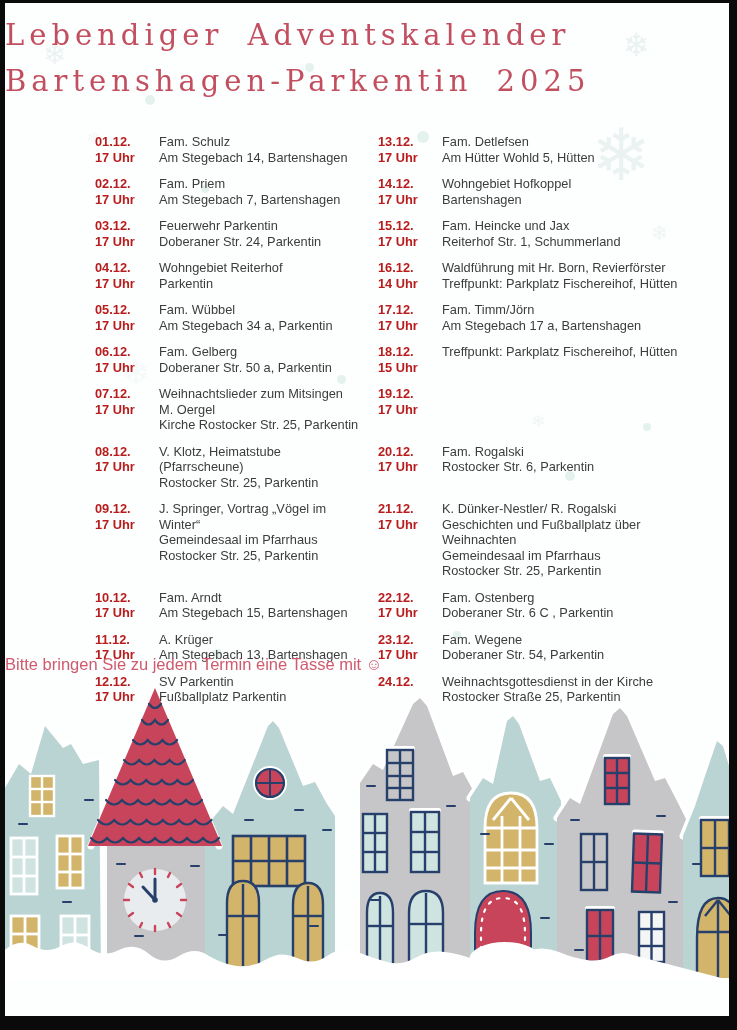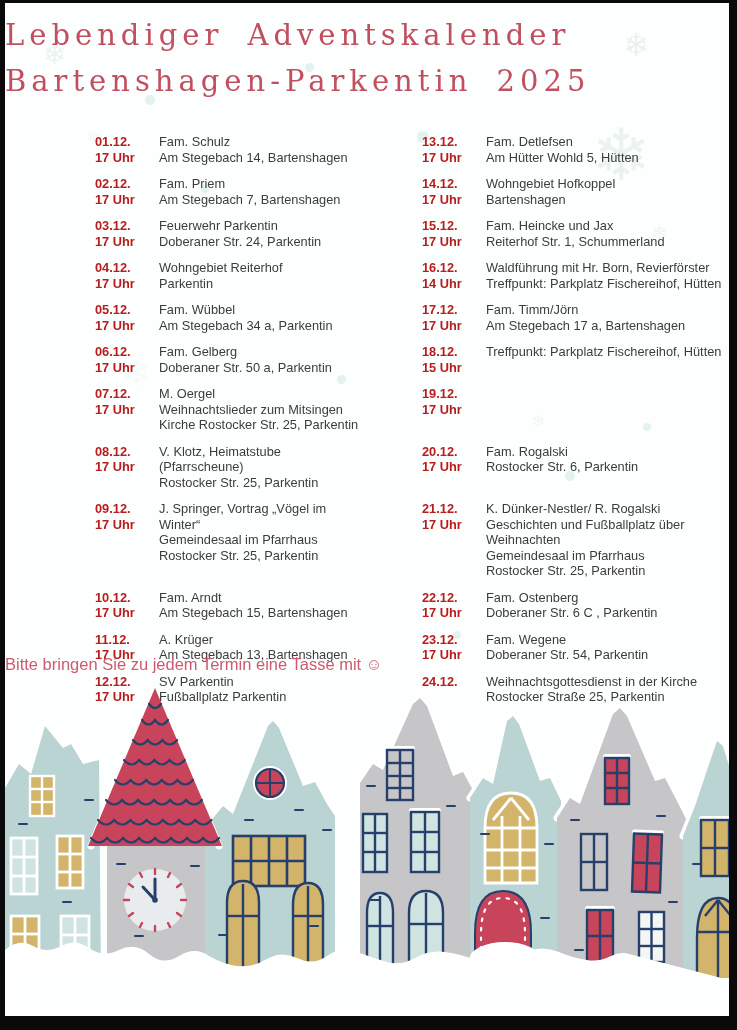--- a/index.html
+++ b/index.html
@@ -6,21 +6,21 @@
   .frame{position:relative;width:737px;height:1030px;background:var(--frame-black,#0a0a0a);overflow:hidden;}
   .page{position:absolute;left:5px;top:3px;width:724px;height:1013px;background:var(--page-bg,#fdfefe);overflow:hidden;}
   .title{position:absolute;left:0;right:0;top:10px;margin:0;text-align:left;
          font-family:"DejaVu Serif",serif;font-weight:400;
          color:var(--title-red,#c24f5f);font-size:29px;letter-spacing:5px;word-spacing:10px;line-height:1.58;z-index:2;}
   .schedule{position:absolute;left:90px;top:131px;width:614px;
             font-family:"Liberation Sans",sans-serif;font-size:12.8px;line-height:15.5px;
             color:var(--text-color,#3c3c3c);z-index:2;}
   .row{display:flex;}
   .cell-left{width:283px;flex:none;}
-  .cell-right{flex:1;margin-left:44px;}
+  .cell-right{flex:1;}
   .entry{display:flex;margin-bottom:11px;}
   .when{width:64px;flex:none;font-weight:bold;color:#b91c1c;}
   .when div{white-space:nowrap;}
   .what div{white-space:nowrap;}
   .closing{position:absolute;left:0;right:0;top:652px;text-align:left;
            font-family:"Liberation Sans",sans-serif;font-size:16.5px;
            color:var(--closing-red,#d05a6e);z-index:2;}
   .houses{position:absolute;left:0;top:685px;width:724px;height:292px;z-index:1;}
   .flake{position:absolute;font-family:"DejaVu Sans",sans-serif;color:var(--flake-color,#dcebe9);z-index:0;user-select:none;line-height:1;}
   .dot{position:absolute;border-radius:50%;background:var(--dot-color,#e4f2ee);z-index:0;}
@@ -209,22 +209,22 @@
           </div>
         </div>
         <div class="row">
           <div class="cell-left">
             <div class="entry">
               <div class="when">
                 <div>07.12.</div>
                 <div>17 Uhr</div>
               </div>
               <div class="what">
+                <div>Weihnachtslieder zum Mitsingen</div>
                 <div>M. Oergel</div>
-                <div>Weihnachtslieder zum Mitsingen</div>
                 <div>Kirche Rostocker Str. 25, Parkentin</div>
               </div>
             </div>
           </div>
           <div class="cell-right">
             <div class="entry">
               <div class="when">
                 <div>19.12.</div>
                 <div>17 Uhr</div>
               </div>

